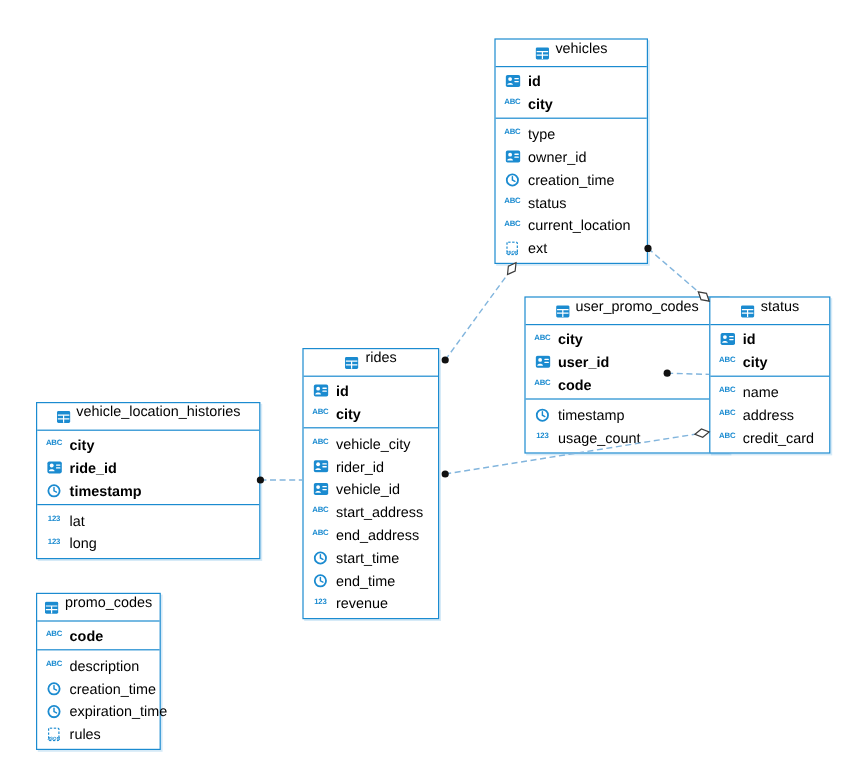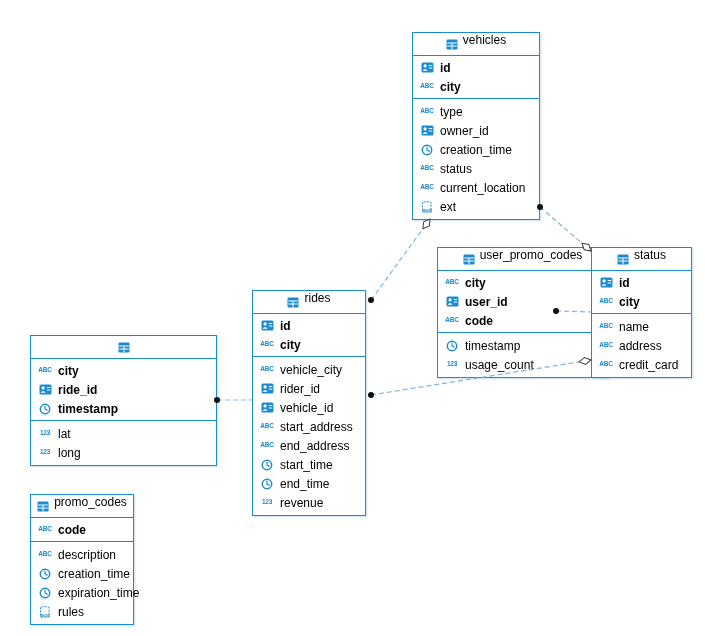--- a/index.html
+++ b/index.html
@@ -354,20 +354,21 @@
       <div class="er-table" style="left: 30px; top: 335px; width: 187px;">
     <div class="tbl-header">
       <span class="tbl-icon">
             <svg width="12" height="11" viewBox="0 0 12 11">
               <rect x="0.5" y="0.5" width="11" height="10" rx="1.2" fill="var(--accent)"></rect>
               <line x1="1.2" y1="4" x2="10.8" y2="4" stroke="#fff" stroke-width="1"></line>
               <line x1="1.2" y1="7" x2="10.8" y2="7" stroke="#fff" stroke-width="1"></line>
               <line x1="6" y1="4" x2="6" y2="10.2" stroke="#fff" stroke-width="1"></line>
             </svg>
           </span>
+      <span class="tbl-name">vehicle_location_histories</span>
     </div>
     <div class="cols">
           <div class="col-row pk">
     <span class="col-icon">
               <span class="txt-icon">ABC</span>
             </span>
     <span class="col-name">city</span>
   </div>
           <div class="col-row pk">
     <span class="col-icon">

